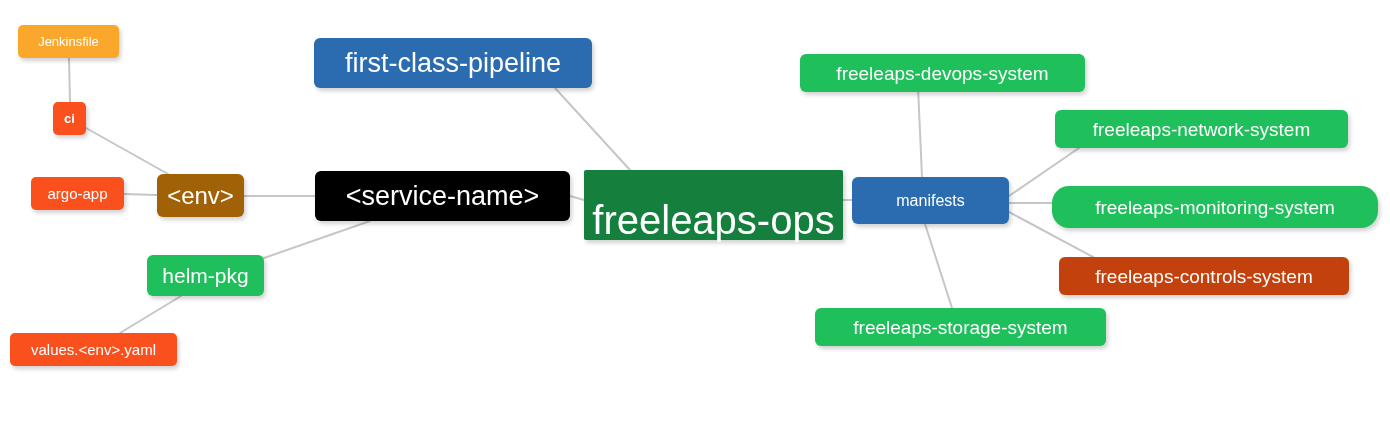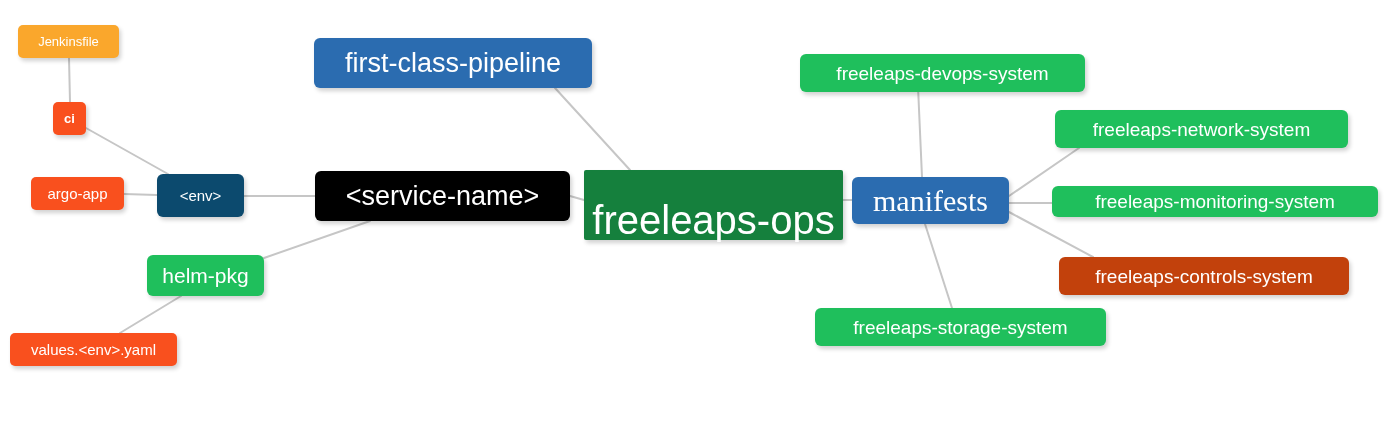--- a/index.html
+++ b/index.html
@@ -73,48 +73,48 @@
   <div id="node-layer">
       <div class="node rounded-sm" style="left: 18px; top: 25px; width: 101px; height: 33px; background: rgb(250, 167, 44); font-size: 13px;">
         <span>Jenkinsfile</span>
       </div>
       <div class="node rounded-sm" style="left: 53px; top: 102px; width: 33px; height: 33px; background: rgb(249, 80, 30); font-size: 13px; font-weight: bold;">
         <span>ci</span>
       </div>
       <div class="node rounded-sm" style="left: 31px; top: 177px; width: 93px; height: 33px; background: rgb(249, 80, 30); font-size: 15px;">
         <span>argo-app</span>
       </div>
-      <div class="node rounded" style="left: 157px; top: 174px; width: 87px; height: 43px; background: #0c4a6e; font-size: 15px; align-items: center;">
+      <div class="node rounded" style="left: 157px; top: 174px; width: 87px; height: 43px; background: #a16207; font-size: 24px; align-items: center;">
         <span>&lt;env&gt;</span>
       </div>
       <div class="node rounded" style="left: 147px; top: 255px; width: 117px; height: 41px; background: rgb(31, 191, 92); font-size: 21px;">
         <span>helm-pkg</span>
       </div>
       <div class="node rounded-sm" style="left: 10px; top: 333px; width: 167px; height: 33px; background: rgb(249, 80, 30); font-size: 15px;">
         <span>values.&lt;env&gt;.yaml</span>
       </div>
       <div class="node rounded" style="left: 314px; top: 38px; width: 278px; height: 50px; background: rgb(43, 108, 176); font-size: 27px;">
         <span>first-class-pipeline</span>
       </div>
       <div class="node rounded" style="left: 315px; top: 171px; width: 255px; height: 50px; background: #000000; font-size: 27px;">
         <span>&lt;service-name&gt;</span>
       </div>
       <div class="node root" style="left: 584px; top: 170px; width: 259px; height: 70px; background: #15803d; font-size: 40px; align-items: flex-end;">
         <span>freeleaps-ops</span>
       </div>
-      <div class="node rounded" style="left: 852px; top: 177px; width: 157px; height: 47px; background: rgb(43, 108, 176); font-size: 30px; font-family: Liberation Serif, serif;">
+      <div class="node rounded" style="left: 852px; top: 177px; width: 157px; height: 47px; background: rgb(43, 108, 176); font-size: 16px;">
         <span>manifests</span>
       </div>
       <div class="node rounded" style="left: 800px; top: 26px; width: 285px; height: 38px; background: rgb(31, 191, 92); font-size: 19px; margin-top: 28px;">
         <span>freeleaps-devops-system</span>
       </div>
       <div class="node rounded" style="left: 1055px; top: 110px; width: 293px; height: 38px; background: rgb(31, 191, 92); font-size: 19px;">
         <span>freeleaps-network-system</span>
       </div>
-      <div class="node rounded" style="left: 1052px; top: 186px; width: 326px; height: 31px; background: rgb(31, 191, 92); font-size: 19px;">
+      <div class="node rounded" style="left: 1052px; top: 186px; width: 326px; height: 42px; background: rgb(31, 191, 92); font-size: 19px; border-radius: 17px;">
         <span>freeleaps-monitoring-system</span>
       </div>
       <div class="node rounded" style="left: 1059px; top: 257px; width: 290px; height: 38px; background: #c2410c; font-size: 19px;">
         <span>freeleaps-controls-system</span>
       </div>
       <div class="node rounded" style="left: 815px; top: 308px; width: 291px; height: 38px; background: rgb(31, 191, 92); font-size: 19px;">
         <span>freeleaps-storage-system</span>
       </div>
     </div>
 </div>

